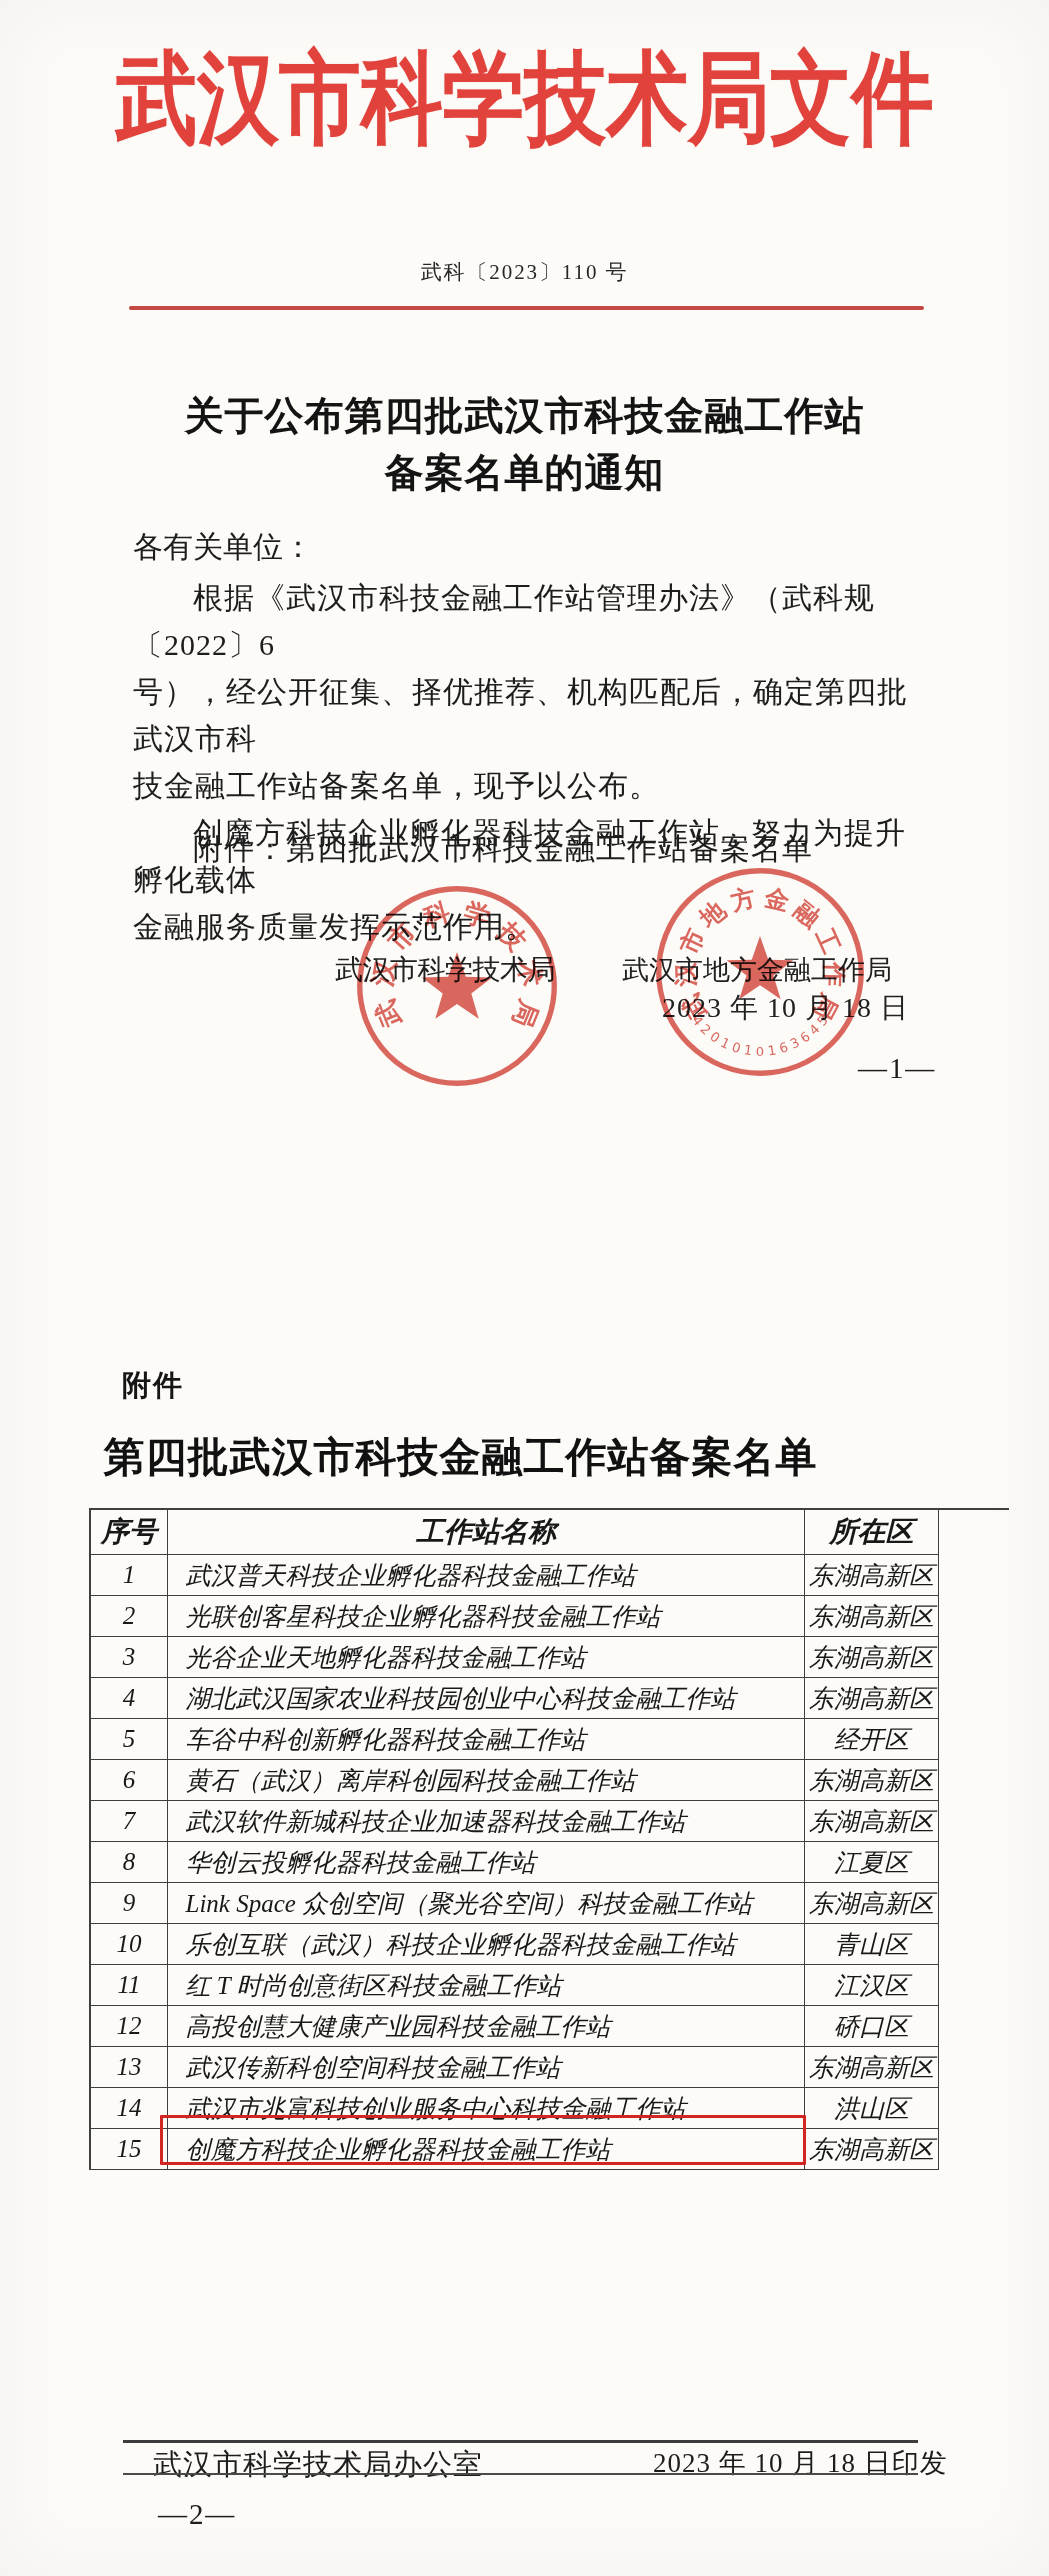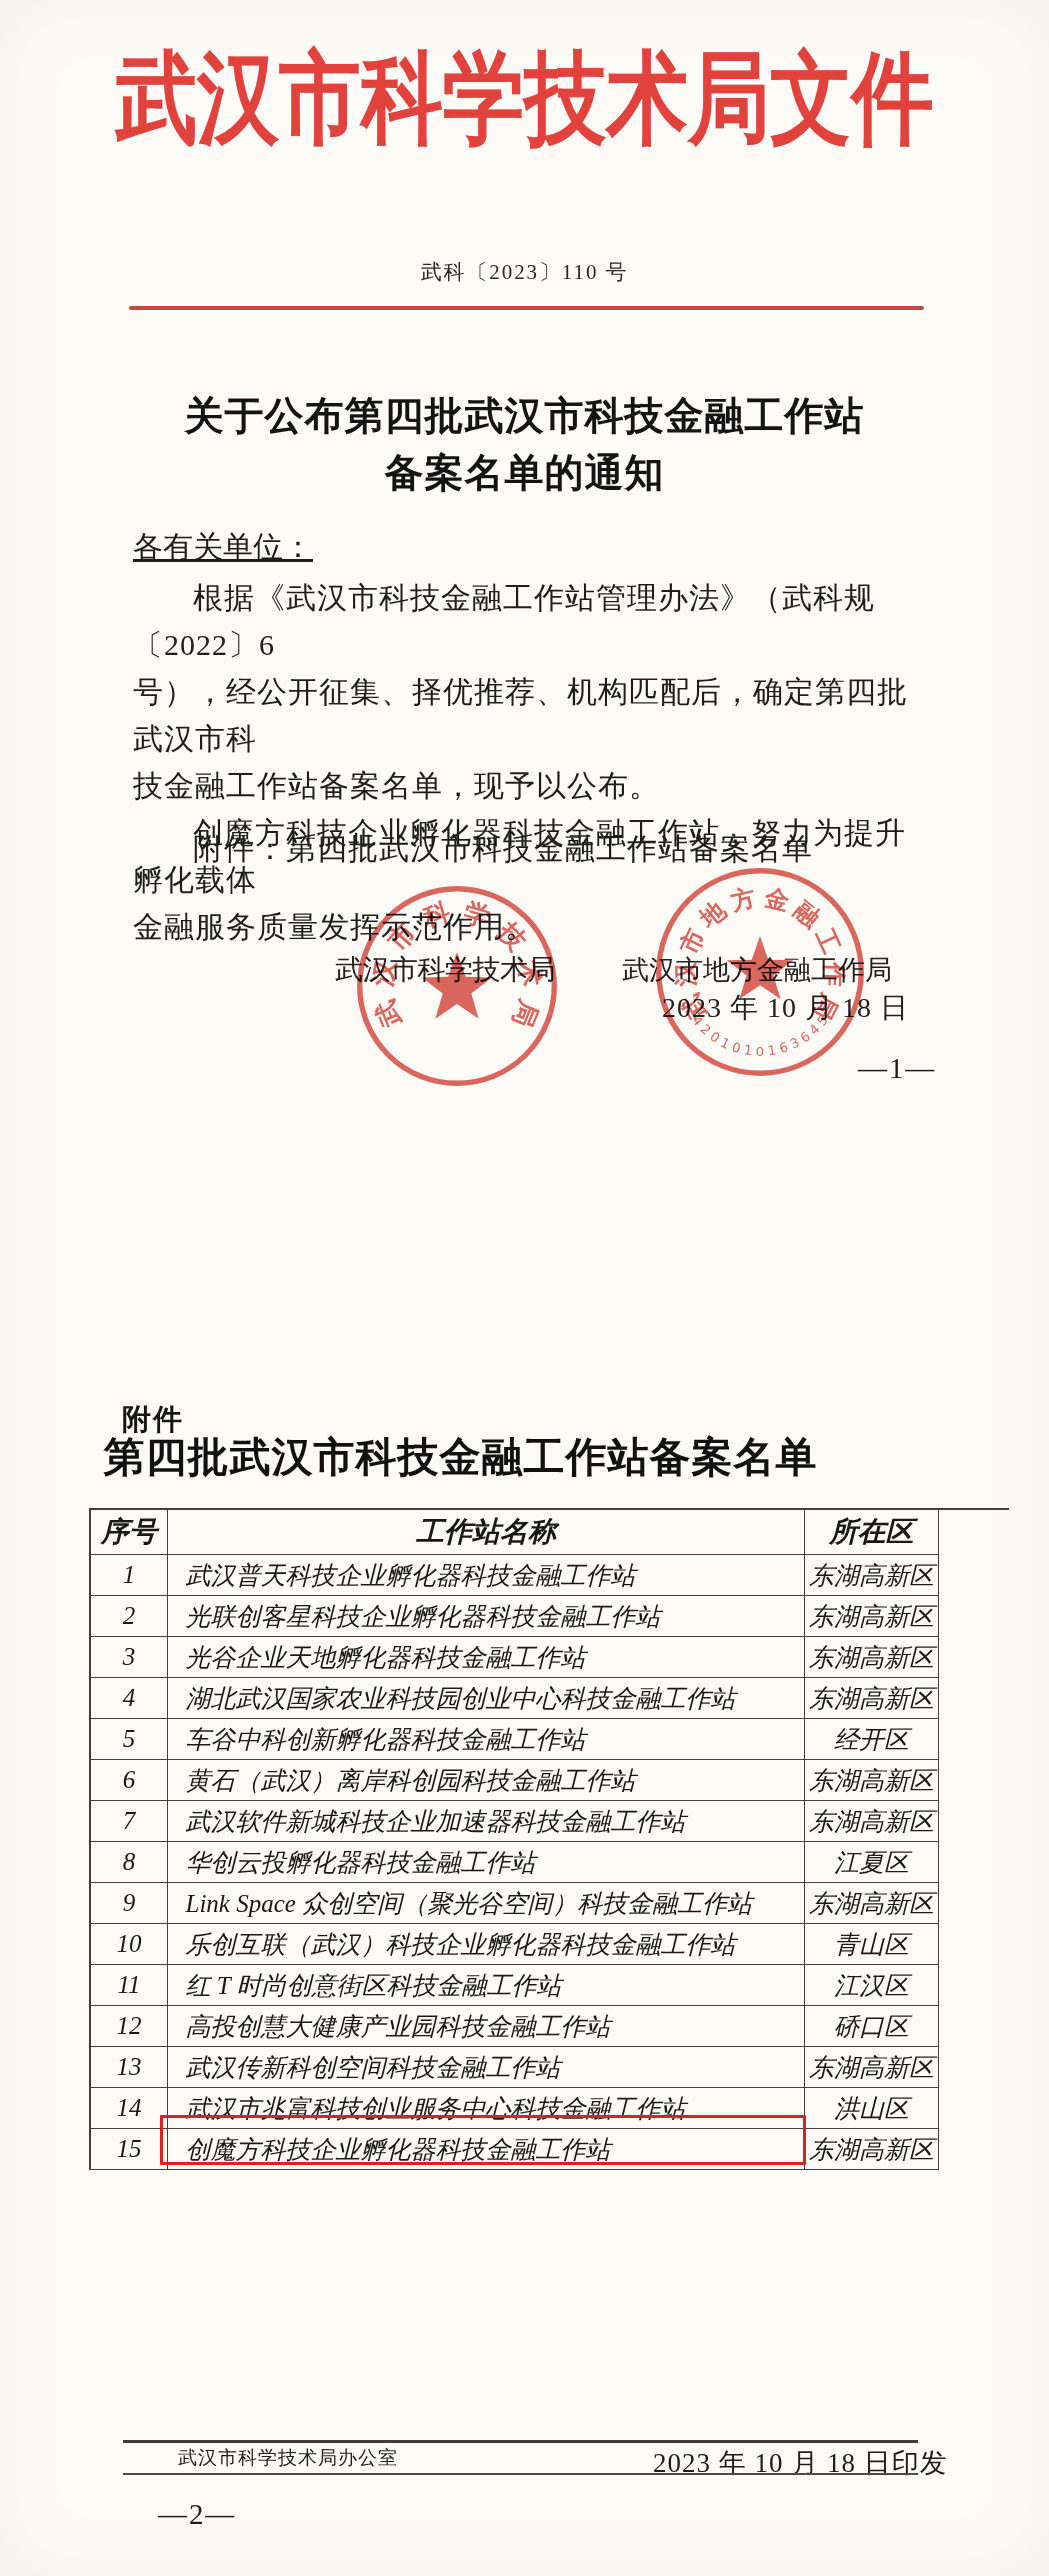--- a/index.html
+++ b/index.html
@@ -15,33 +15,33 @@
   
   .org-header{
     top:41px;left:0;width:1049px;text-align:center;
     font-size:101px;font-weight:bold;color:#e2423c;
     transform:scaleX(.81);line-height:1.15;white-space:nowrap;
     text-shadow:0 0 1px rgba(226,66,60,.4);
   }
   .doc-number{top:258px;left:0;width:1049px;text-align:center;font-size:21px;letter-spacing:1.9px;color:#262626;}
   .red-rule{top:306px;left:129px;width:795px;height:3.9px;background:#c24a43;border-radius:1.9px;}
   .notice-title{top:387px;left:0;width:1049px;text-align:center;font-size:39px;font-weight:bold;line-height:57px;color:#141414;letter-spacing:1px;}
-  .salutation{top:527px;left:133px;font-size:30px;color:#1d1d1d;text-decoration:underline;}
+  .salutation{top:527px;left:133px;font-size:30px;color:#1d1d1d;}
   .body-lines{top:574px;left:133px;width:792px;font-size:30px;line-height:47px;color:#1d1d1d;letter-spacing:1px;}
   .body-lines .indent{text-indent:60px;}
   .attachment-note{top:829px;left:193px;font-size:30px;color:#1d1d1d;letter-spacing:1px;}
   .signer-left{top:951px;left:335px;font-size:28px;color:#212121;letter-spacing:-0.5px;}
   .signer-right{top:952px;left:622px;font-size:27px;color:#212121;}
   .sign-date{top:989px;left:662px;font-size:28px;color:#212121;letter-spacing:1px;}
   .page-num-1{top:1052px;left:858px;font-size:29px;letter-spacing:1.9px;color:#1c1c1c;}
   .stamp{mix-blend-mode:multiply;opacity:.88;}
   .stamp-left{top:879px;left:350px;width:214px;height:214px;}
   .stamp-right{top:862px;left:650px;width:220px;height:220px;}
   
-  .attachment-label{top:1366px;left:122px;font-size:29px;font-weight:bold;font-family:Liberation Mono, monospace;color:#161616;letter-spacing:1.9px;margin-top:34px;}
+  .attachment-label{top:1366px;left:122px;font-size:29px;font-weight:bold;font-family:Liberation Mono, monospace;color:#161616;letter-spacing:1.9px;}
   .table-title{top:1430px;left:0;width:921px;text-align:center;font-size:41px;font-weight:bold;color:#111;letter-spacing:1px;}
   .stations-table{
     top:1508px;left:89px;width:920px;
     display:grid;
     grid-template-columns:77px 637px 134px;
     grid-template-rows:45px repeat(15,41px);
     border-top:2.9px solid #3f3f3f;border-left:2.9px solid #3f3f3f;
     box-sizing:border-box;background:transparent;font-style:italic;
   }
   .stations-table .cell{
@@ -51,21 +51,21 @@
   }
   .stations-table .c-center{justify-content:center;}
   .stations-table .c-name{padding-left:17.5px;justify-content:flex-start;}
   .stations-table .head{font-weight:bold;font-size:28px;justify-content:center;}
   .highlight-box{
     top:2115px;left:160px;width:646px;height:50px;
     border:3.9px solid #d42520;box-sizing:border-box;border-radius:1px;
   }
   .footer-rule-top{top:2440px;left:123px;width:795px;height:2.9px;background:#3d3d3d;}
   .footer-rule-bottom{top:2473px;left:123px;width:795px;height:1.9px;background:#4a4a4a;}
-  .footer-office{top:2445px;left:153px;font-size:19px;color:#1d1d1d;letter-spacing:1px;margin-left:25px;}
+  .footer-office{top:2445px;left:153px;font-size:29px;color:#1d1d1d;letter-spacing:1px;}
   .footer-date{top:2445px;left:653px;font-size:27px;color:#1d1d1d;letter-spacing:1px;}
   .page-num-2{top:2498px;left:158px;font-size:29px;letter-spacing:1.9px;color:#1c1c1c;}
 </style>
 </head>
 <body>
 
 <div class="abs org-header">武汉市科学技术局文件</div>
 <div class="abs doc-number">武科〔2023〕110 号</div>
 <div class="abs red-rule"></div>
 

